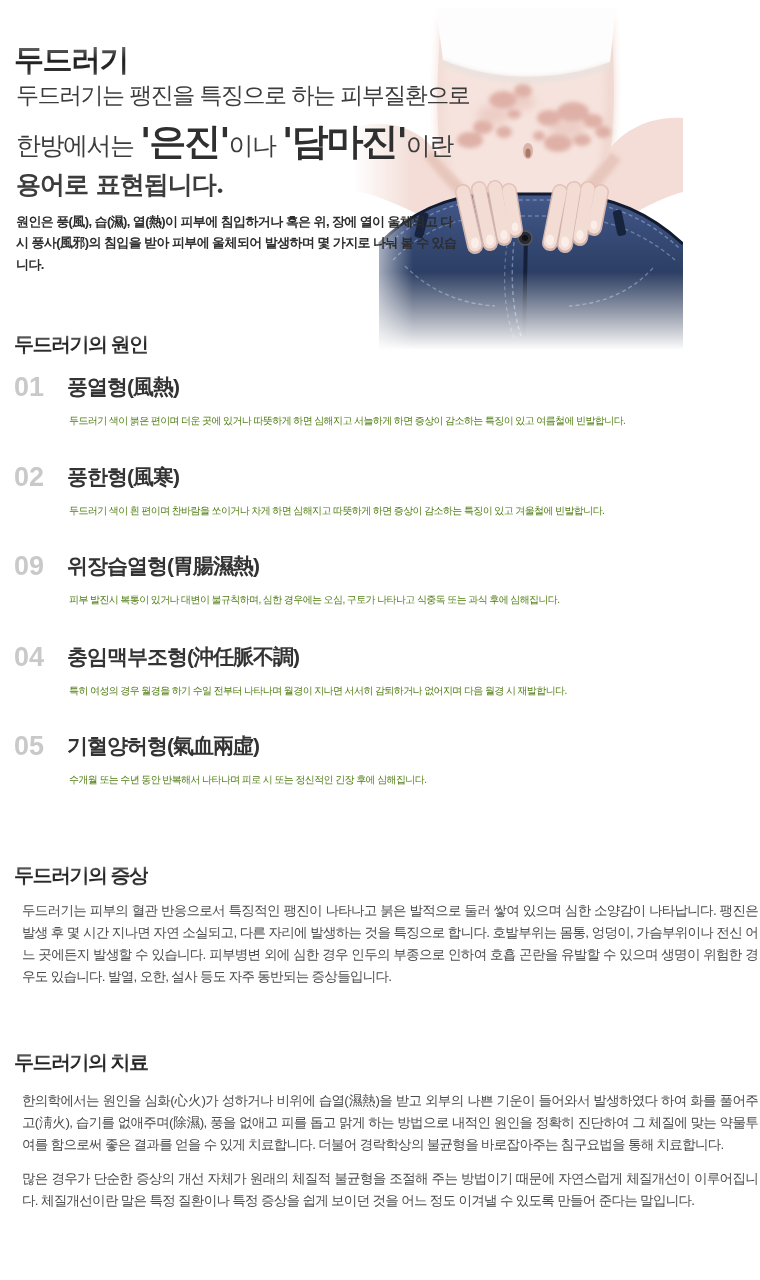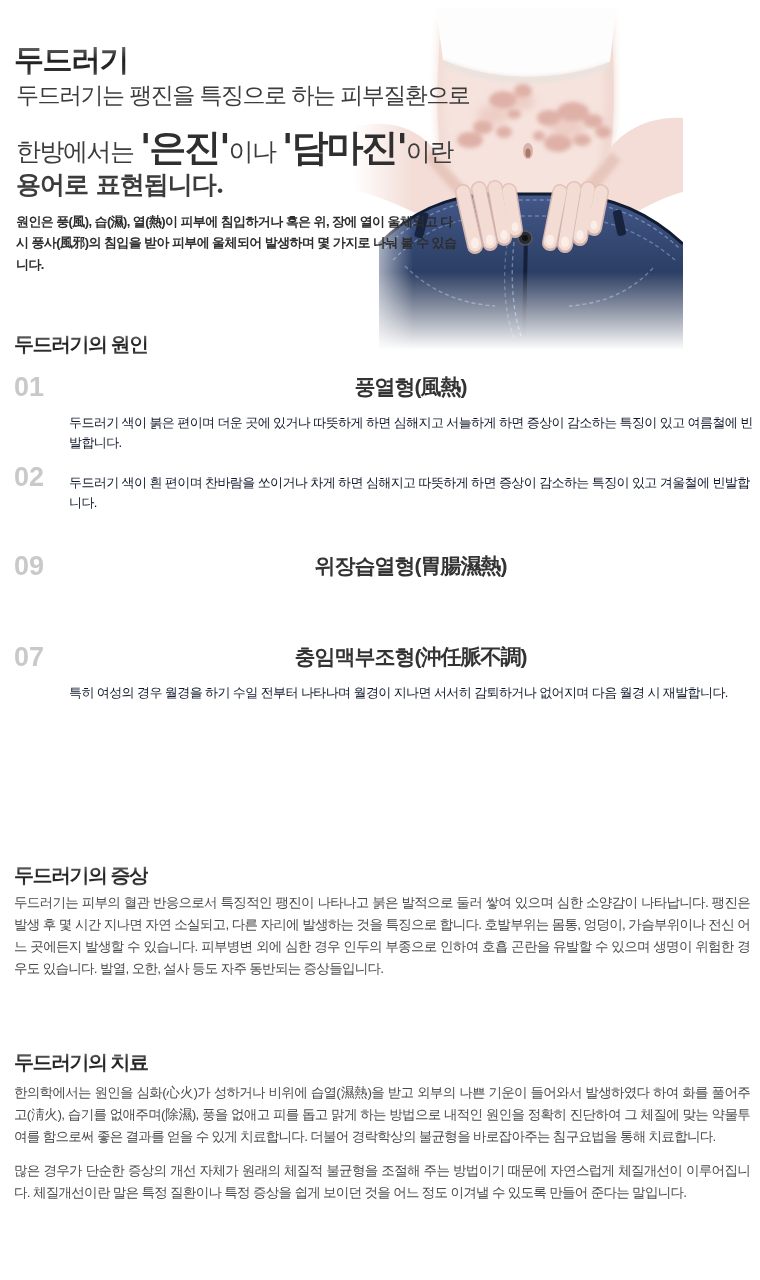--- a/index.html
+++ b/index.html
@@ -27,21 +27,21 @@
   .photo-wrap{position:absolute;top:0;right:0;width:330px;height:350px;}
   .photo-wrap svg{display:block;}
 
   
   .intro{
     position:absolute;top:80px;left:16px;width:460px;
     font-family:"DejaVu Serif","Liberation Serif",serif;
     color:#3c3c3c;
   }
   .intro-line1{font-size:23px;letter-spacing:-1.5px;white-space:nowrap;}
-  .intro-line2{font-size:25px;letter-spacing:-1.5px;margin-top:22px;line-height:28px;}
+  .intro-line2{font-size:25px;letter-spacing:-1.5px;margin-top:10px;line-height:40px;}
   .intro-term{font-size:37px;font-weight:700;color:#2f2f2f;letter-spacing:-2px;}
   .intro-line3{font-size:25px;letter-spacing:-1px;margin-top:2px;font-weight:bold;}
   .intro-note{
     position:absolute;top:198px;left:16px;width:445px;
     font-size:13px;font-weight:700;color:#2d2d2d;
     line-height:1.65;letter-spacing:-0.6px;
   }
 
   .section-heading{
     position:absolute;left:14px;
@@ -53,32 +53,32 @@
 
   
   .cause-item{position:absolute;left:14px;width:740px;display:flex;gap:15px;}
   .cause-num{
     font-size:27px;font-weight:700;color:#c9c9c9;
     line-height:30px;min-width:38px;letter-spacing:0;
   }
   .cause-body{flex:1;}
   .cause-title{
     margin:0;font-size:21px;font-weight:700;color:#333;
-    letter-spacing:-1px;line-height:30px;text-align:center;
+    letter-spacing:-1px;line-height:30px;
   }
   .cause-desc{
-    margin:11px 0 0 2px;font-size:13px;color:#0f172a;
+    margin:11px 0 0 2px;font-size:10px;color:#4d7c0f;
     letter-spacing:-0.6px;line-height:1.5;
   }
   .ci-1{top:372px;} .ci-2{top:462px;} .ci-3{top:551px;} .ci-4{top:642px;} .ci-5{top:731px;}
 
   .body-para{
     position:absolute;left:14px;width:736px;
     font-size:13.5px;color:#4a4a4a;line-height:22px;
-    letter-spacing:-0.7px;text-align:justify;margin:0;
+    letter-spacing:-0.7px;text-align:justify;margin:8px;
   }
   .p-symptoms{top:892px;}
   .p-treat1{top:1082px;}
   .p-treat2{top:1160px;}
 </style>
 </head>
 <body>
 
 <div class="page">
 
@@ -222,34 +222,43 @@
   <div class="cause-item ci-1">
     <span class="cause-num">01</span>
     <div class="cause-body">
       <h3 class="cause-title">풍열형(風熱)</h3>
       <p class="cause-desc">두드러기 색이 붉은 편이며 더운 곳에 있거나 따뜻하게 하면 심해지고 서늘하게 하면 증상이 감소하는 특징이 있고 여름철에 빈발합니다.</p>
     </div>
   </div>
   <div class="cause-item ci-2">
     <span class="cause-num">02</span>
     <div class="cause-body">
+      <h3 class="cause-title">풍한형(風寒)</h3>
       <p class="cause-desc">두드러기 색이 흰 편이며 찬바람을 쏘이거나 차게 하면 심해지고 따뜻하게 하면 증상이 감소하는 특징이 있고 겨울철에 빈발합니다.</p>
     </div>
   </div>
   <div class="cause-item ci-3">
     <span class="cause-num">09</span>
     <div class="cause-body">
       <h3 class="cause-title">위장습열형(胃腸濕熱)</h3>
+      <p class="cause-desc">피부 발진시 복통이 있거나 대변이 불규칙하며, 심한 경우에는 오심, 구토가 나타나고 식중독 또는 과식 후에 심해집니다.</p>
     </div>
   </div>
   <div class="cause-item ci-4">
-    <span class="cause-num">07</span>
+    <span class="cause-num">04</span>
     <div class="cause-body">
       <h3 class="cause-title">충임맥부조형(沖任脈不調)</h3>
       <p class="cause-desc">특히 여성의 경우 월경을 하기 수일 전부터 나타나며 월경이 지나면 서서히 감퇴하거나 없어지며 다음 월경 시 재발합니다.</p>
+    </div>
+  </div>
+  <div class="cause-item ci-5">
+    <span class="cause-num">05</span>
+    <div class="cause-body">
+      <h3 class="cause-title">기혈양허형(氣血兩虛)</h3>
+      <p class="cause-desc">수개월 또는 수년 동안 반복해서 나타나며 피로 시 또는 정신적인 긴장 후에 심해집니다.</p>
     </div>
   </div>
 
   <h2 class="section-heading h-symptoms grad-text">두드러기의 증상</h2>
   <p class="body-para p-symptoms">두드러기는 피부의 혈관 반응으로서 특징적인 팽진이 나타나고 붉은 발적으로 둘러 쌓여 있으며 심한 소양감이 나타납니다. 팽진은 발생 후 몇 시간 지나면 자연 소실되고, 다른 자리에 발생하는 것을 특징으로 합니다. 호발부위는 몸통, 엉덩이, 가슴부위이나 전신 어느 곳에든지 발생할 수 있습니다. 피부병변 외에 심한 경우 인두의 부종으로 인하여 호흡 곤란을 유발할 수 있으며 생명이 위험한 경우도 있습니다. 발열, 오한, 설사 등도 자주 동반되는 증상들입니다.</p>
 
   <h2 class="section-heading h-treatment grad-text">두드러기의 치료</h2>
   <p class="body-para p-treat2">많은 경우가 단순한 증상의 개선 자체가 원래의 체질적 불균형을 조절해 주는 방법이기 때문에 자연스럽게 체질개선이 이루어집니다. 체질개선이란 말은 특정 질환이나 특정 증상을 쉽게 보이던 것을 어느 정도 이겨낼 수 있도록 만들어 준다는 말입니다.</p>
   <p class="body-para p-treat1">한의학에서는 원인을 심화(心火)가 성하거나 비위에 습열(濕熱)을 받고 외부의 나쁜 기운이 들어와서 발생하였다 하여 화를 풀어주고(淸火), 습기를 없애주며(除濕), 풍을 없애고 피를 돕고 맑게 하는 방법으로 내적인 원인을 정확히 진단하여 그 체질에 맞는 약물투여를 함으로써 좋은 결과를 얻을 수 있게 치료합니다. 더불어 경락학상의 불균형을 바로잡아주는 침구요법을 통해 치료합니다.</p>
 

